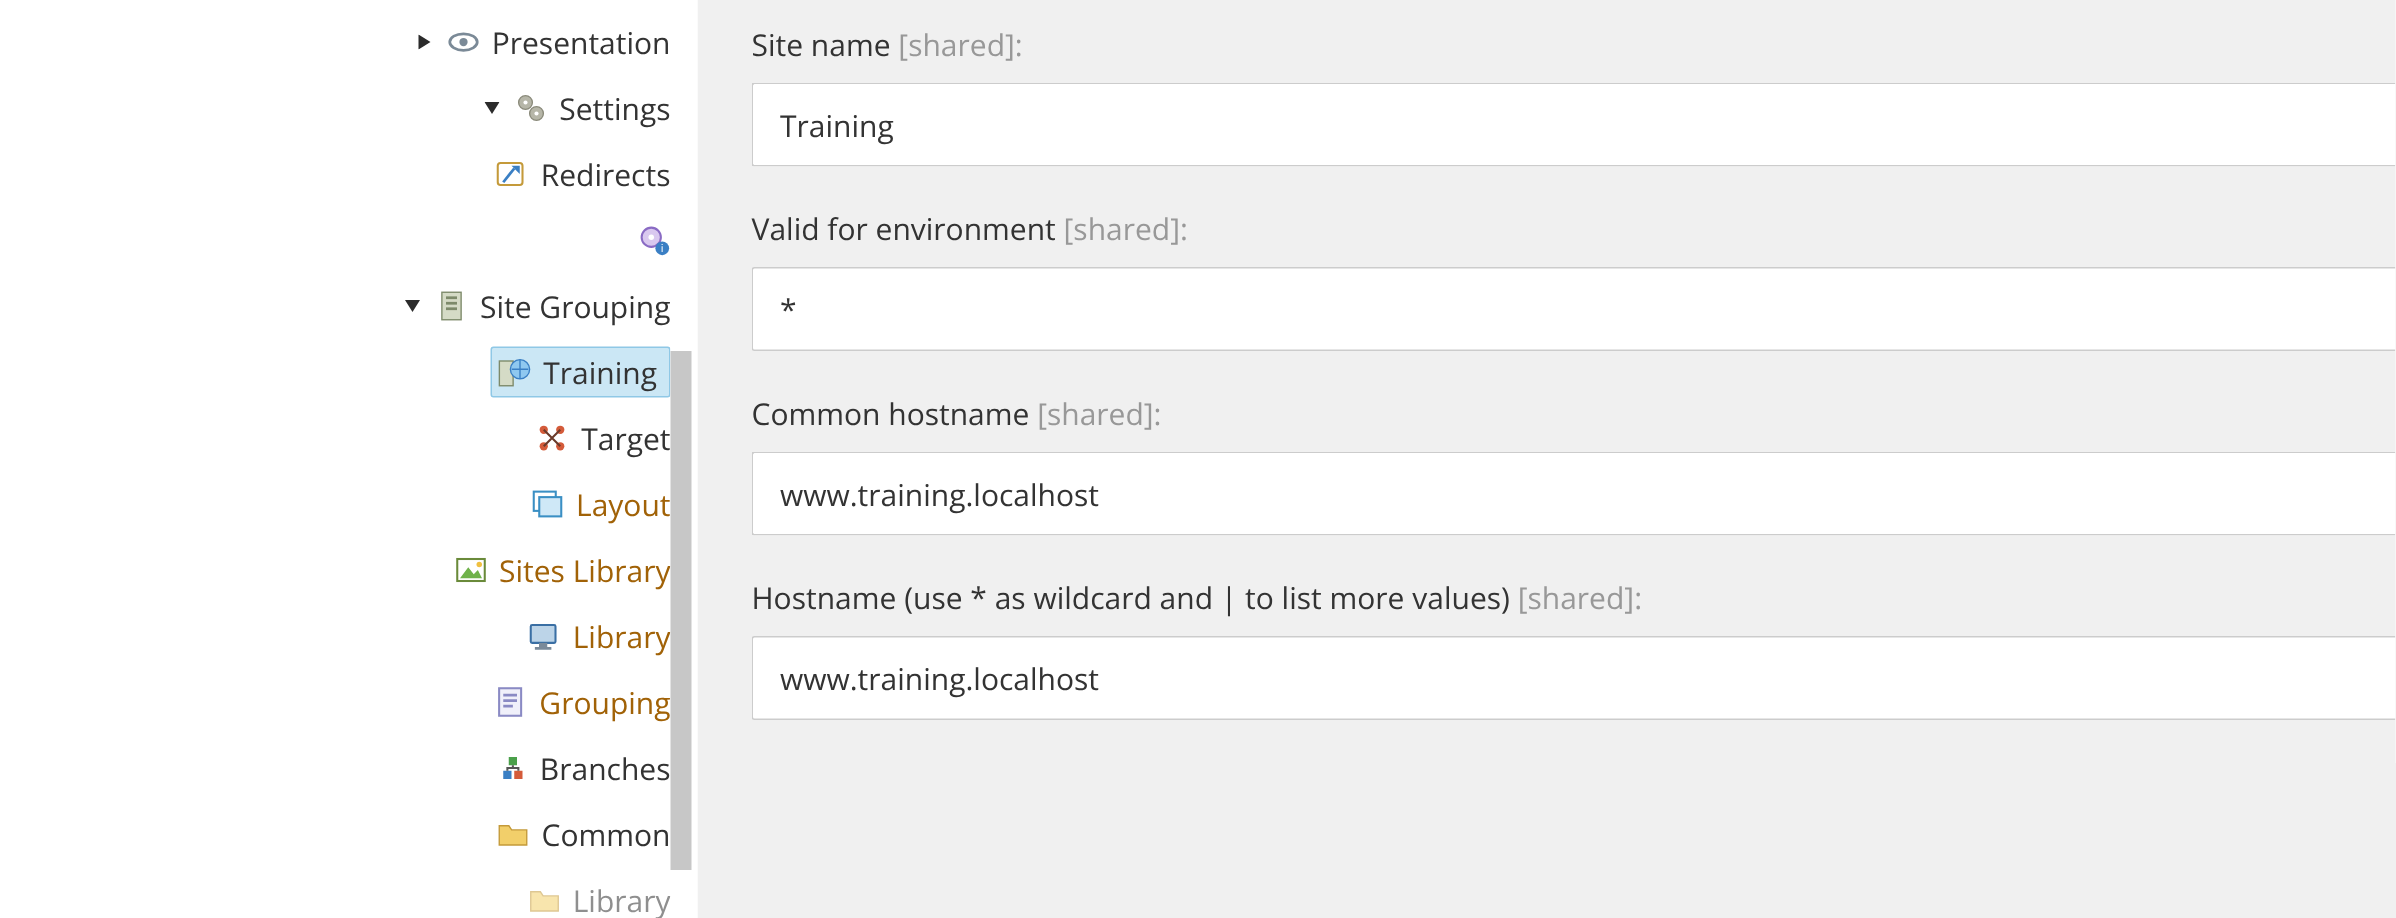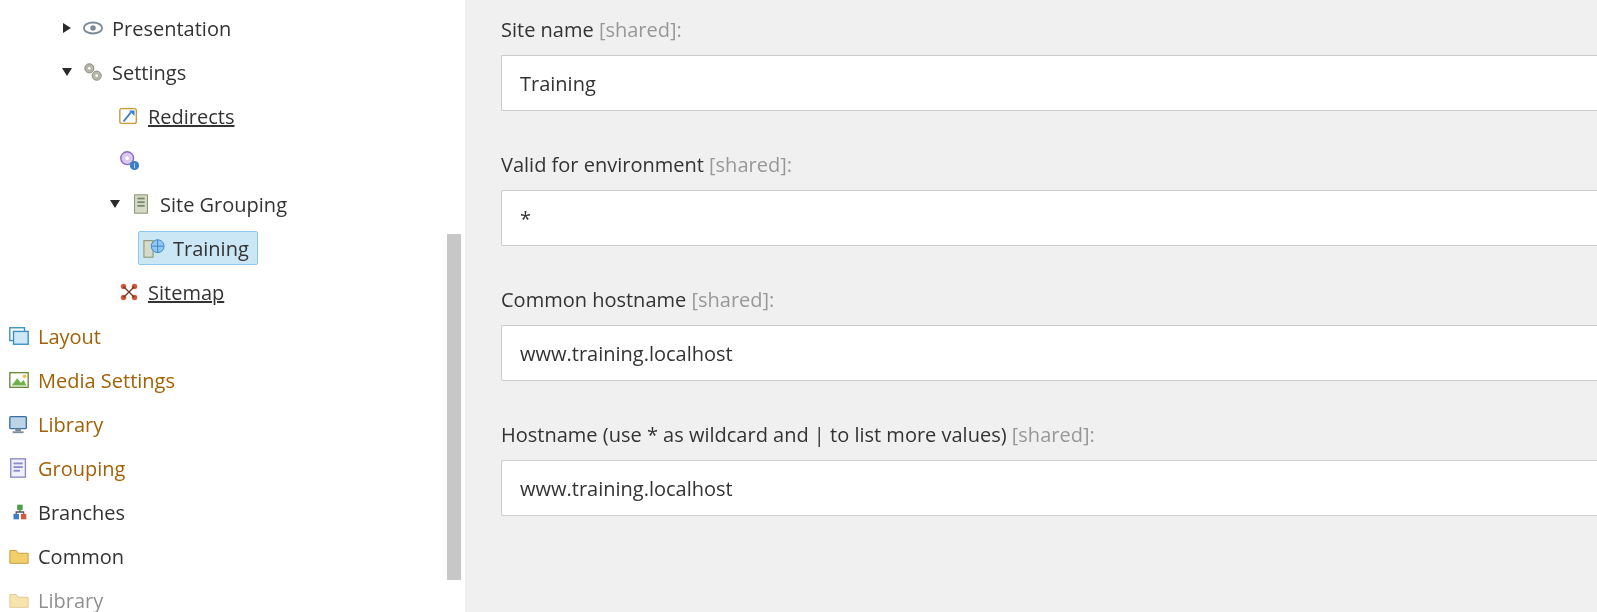--- a/index.html
+++ b/index.html
@@ -42,20 +42,21 @@
   }
 
   
   .tree ul { list-style: none; }
   .tree li { white-space: nowrap; }
   .node {
     display: flex;
     align-items: center;
     height: 44px;
     gap: 8px;
+    justify-content: flex-end;
   }
   .toggle {
     width: 14px;
     height: 14px;
     display: flex;
     align-items: center;
     justify-content: center;
     font-size: 12px;
     color: #2b2b2b;
   }
@@ -74,26 +75,26 @@
     border: 1px solid #8fc8e6;
     border-radius: 2px;
     padding: 2px 8px 2px 4px;
     display: inline-flex;
     align-items: center;
     gap: 8px;
     height: 34px;
   }
   .indent-1 { padding-left: 60px; }
   .indent-2 { padding-left: 108px; }
-  .indent-2b { padding-left: 118px; text-decoration: underline; }
+  .indent-2b { padding-left: 118px; }
   .indent-3 { padding-left: 138px; }
   .indent-root { padding-left: 8px; }
 
   
-  .field-block { margin-bottom: 40px; }
+  .field-block { margin-bottom: 28px; }
   .field-label {
     font-size: 20px;
     color: #333;
     margin-bottom: 12px;
   }
   .suffix { color: #989898; }
   .field-input {
     width: 100%;
     background: #fff;
     border: 1px solid #ccc;
@@ -212,21 +213,21 @@
           <div class="node indent-2b">
             <span class="icon">
               <svg width="22" height="22" viewBox="0 0 24 24">
                   <circle cx="6" cy="6" r="3" fill="#d45b3a"></circle>
                   <circle cx="18" cy="6" r="3" fill="#d45b3a"></circle>
                   <circle cx="6" cy="18" r="3" fill="#d45b3a"></circle>
                   <circle cx="18" cy="18" r="3" fill="#d45b3a"></circle>
                   <path d="M6 6 L18 18 M18 6 L6 18" stroke="#6a3a2a" stroke-width="1.5"></path>
                 </svg>
             </span>
-            <span class="label">Sitemap</span>
+            <span class="label">Target</span>
           </div>
         </li>
       </ul>
     </li>
 
     <li>
       <div class="node indent-root">
         <span class="icon">
           <svg width="22" height="22" viewBox="0 0 24 24">
               <rect x="2" y="3" width="16" height="14" fill="#fff" stroke="#3a8fc4" stroke-width="1.5"></rect>
@@ -239,21 +240,21 @@
 
     <li>
       <div class="node indent-root">
         <span class="icon">
           <svg width="22" height="22" viewBox="0 0 24 24">
               <rect x="2" y="4" width="20" height="16" fill="#fff" stroke="#6a8a3a" stroke-width="1.5"></rect>
               <polygon points="4,18 10,10 14,15 17,12 20,18" fill="#6fb24a"></polygon>
               <circle cx="18" cy="8" r="2" fill="#f0c040"></circle>
             </svg>
         </span>
-        <span class="label link">Media Settings</span>
+        <span class="label link">Sites Library</span>
       </div>
     </li>
 
     <li>
       <div class="node indent-root">
         <span class="icon">
           <svg width="22" height="22" viewBox="0 0 24 24">
               <rect x="2" y="4" width="18" height="13" fill="#bcd4e8" stroke="#3a6fa4" stroke-width="1.5" rx="1"></rect>
               <rect x="8" y="17" width="6" height="3" fill="#7a8a9a"></rect>
               <rect x="5" y="20" width="12" height="2" fill="#7a8a9a"></rect>

